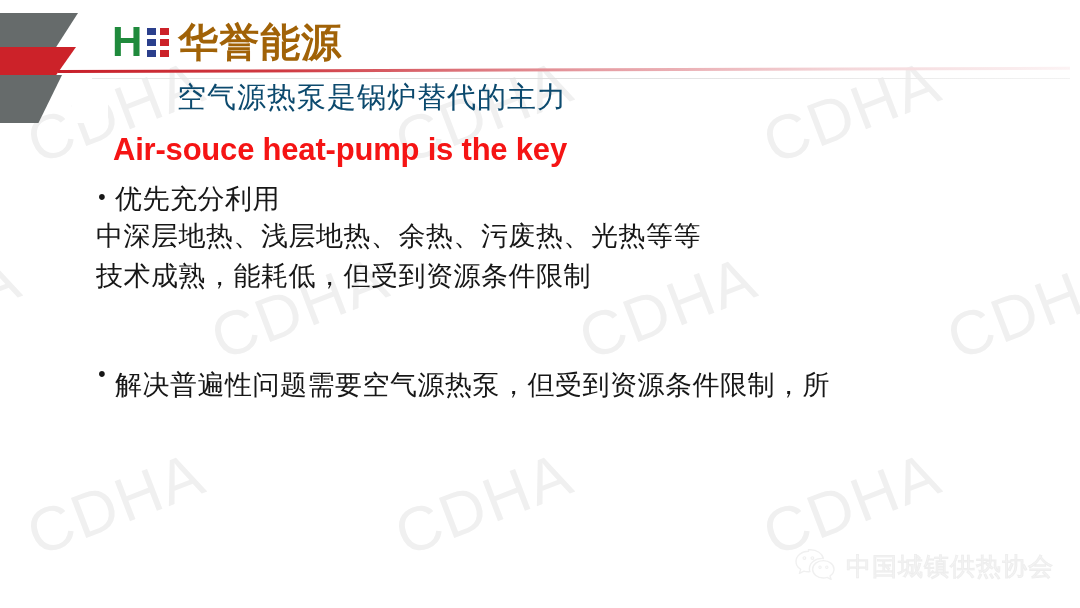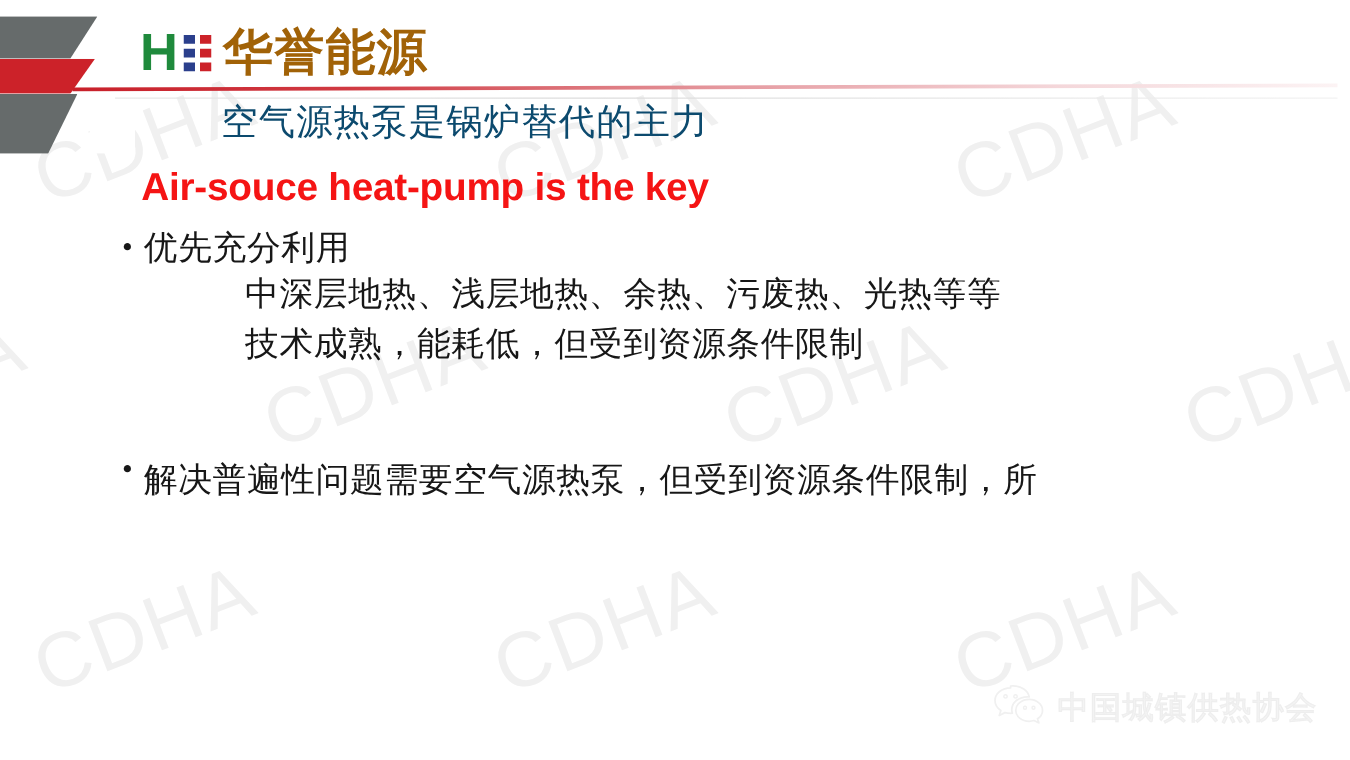--- a/index.html
+++ b/index.html
@@ -200,21 +200,20 @@
     flex: 0 0 19px;
     font-size: 20px;
     line-height: 1.6;
     color: #171717;
   }
   .sub-line {
     font-family: "DejaVu Serif", "Liberation Serif", serif;
     font-size: 27px;
     line-height: 1.5;
     letter-spacing: 0.5px;
-    margin-left: 100px;
     white-space: nowrap;
   }
   .para-line {
     font-family: "DejaVu Serif", "Liberation Serif", serif;
     font-size: 27px;
     line-height: 1.95;
     letter-spacing: 0.5px;
     white-space: nowrap;
   }
   .para-cont { margin-left: 19px; }

